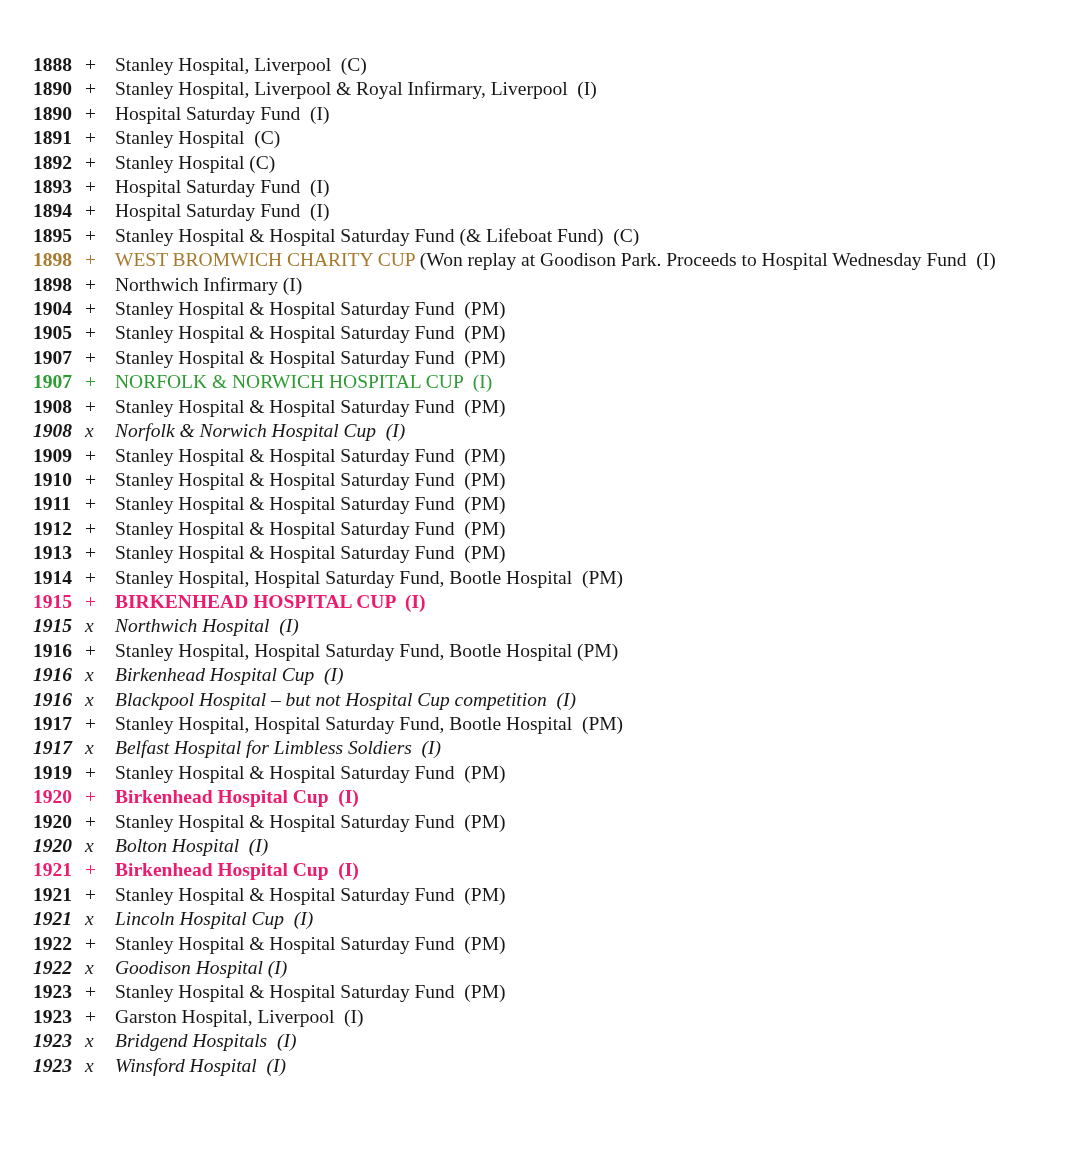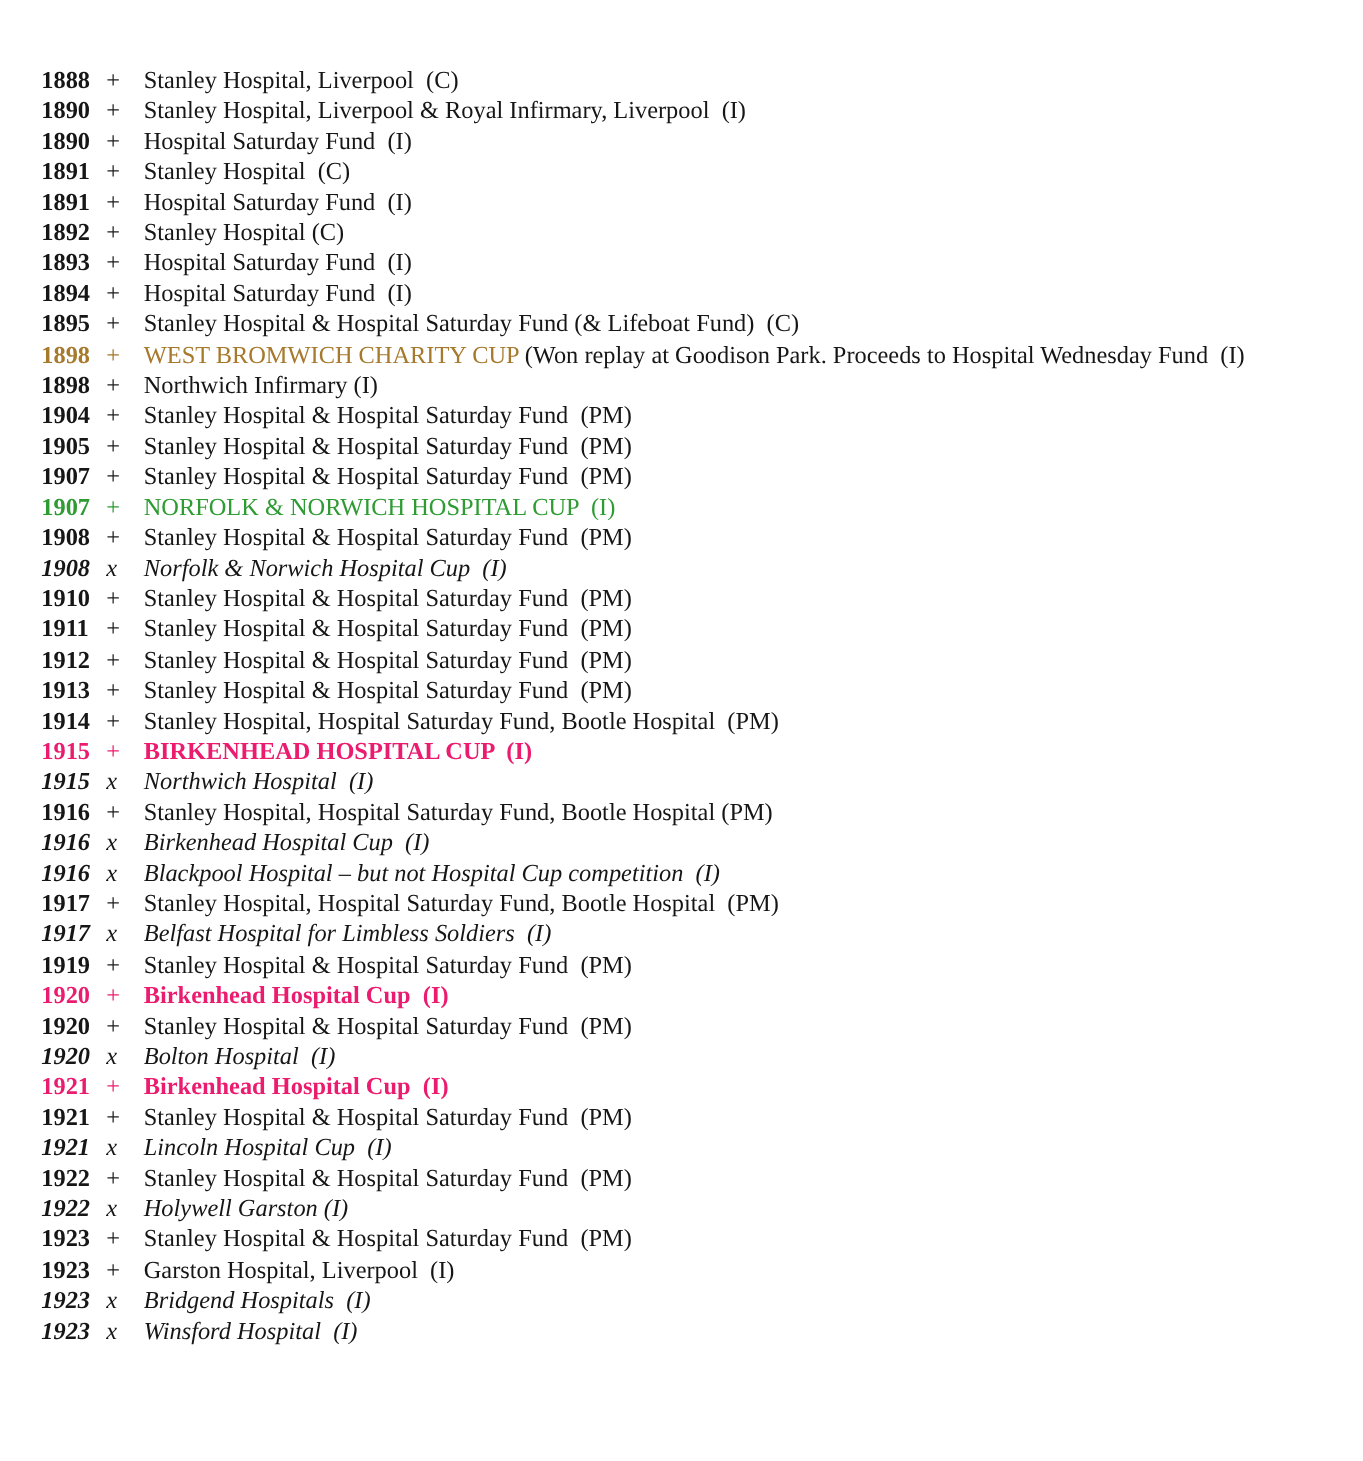--- a/index.html
+++ b/index.html
@@ -67,53 +67,53 @@
 </style>
 </head>
 <body>
 
 <div class="page">
   <div class="list">
       <div class="row normal"><span class="year">1888</span><span class="marker">+</span><span class="text">Stanley Hospital, Liverpool  (C)</span></div>
       <div class="row normal"><span class="year">1890</span><span class="marker">+</span><span class="text">Stanley Hospital, Liverpool &amp; Royal Infirmary, Liverpool  (I)</span></div>
       <div class="row normal"><span class="year">1890</span><span class="marker">+</span><span class="text">Hospital Saturday Fund  (I)</span></div>
       <div class="row normal"><span class="year">1891</span><span class="marker">+</span><span class="text">Stanley Hospital  (C)</span></div>
-      <div class="row normal"><span class="year">1891</span><span class="marker">+</span><span class="text">Hospital Saturday Fund  (I)</span></div>
       <div class="row normal"><span class="year">1892</span><span class="marker">+</span><span class="text">Stanley Hospital (C)</span></div>
       <div class="row normal"><span class="year">1893</span><span class="marker">+</span><span class="text">Hospital Saturday Fund  (I)</span></div>
       <div class="row normal"><span class="year">1894</span><span class="marker">+</span><span class="text">Hospital Saturday Fund  (I)</span></div>
       <div class="row normal"><span class="year">1895</span><span class="marker">+</span><span class="text">Stanley Hospital &amp; Hospital Saturday Fund (&amp; Lifeboat Fund)  (C)</span></div>
       <div class="row gold"><span class="year">1898</span><span class="marker">+</span><span class="text"><span class="highlight">WEST BROMWICH CHARITY CUP </span><span class="rest">(Won replay at Goodison Park. Proceeds to Hospital Wednesday Fund  (I)</span></span></div>
       <div class="row normal"><span class="year">1898</span><span class="marker">+</span><span class="text">Northwich Infirmary (I)</span></div>
       <div class="row normal"><span class="year">1904</span><span class="marker">+</span><span class="text">Stanley Hospital &amp; Hospital Saturday Fund  (PM)</span></div>
       <div class="row normal"><span class="year">1905</span><span class="marker">+</span><span class="text">Stanley Hospital &amp; Hospital Saturday Fund  (PM)</span></div>
       <div class="row normal"><span class="year">1907</span><span class="marker">+</span><span class="text">Stanley Hospital &amp; Hospital Saturday Fund  (PM)</span></div>
       <div class="row green"><span class="year">1907</span><span class="marker">+</span><span class="text">NORFOLK &amp; NORWICH HOSPITAL CUP  (I)</span></div>
       <div class="row normal"><span class="year">1908</span><span class="marker">+</span><span class="text">Stanley Hospital &amp; Hospital Saturday Fund  (PM)</span></div>
       <div class="row italic"><span class="year">1908</span><span class="marker">x</span><span class="text">Norfolk &amp; Norwich Hospital Cup  (I)</span></div>
+      <div class="row normal"><span class="year">1909</span><span class="marker">+</span><span class="text">Stanley Hospital &amp; Hospital Saturday Fund  (PM)</span></div>
       <div class="row normal"><span class="year">1910</span><span class="marker">+</span><span class="text">Stanley Hospital &amp; Hospital Saturday Fund  (PM)</span></div>
       <div class="row normal"><span class="year">1911</span><span class="marker">+</span><span class="text">Stanley Hospital &amp; Hospital Saturday Fund  (PM)</span></div>
       <div class="row normal"><span class="year">1912</span><span class="marker">+</span><span class="text">Stanley Hospital &amp; Hospital Saturday Fund  (PM)</span></div>
       <div class="row normal"><span class="year">1913</span><span class="marker">+</span><span class="text">Stanley Hospital &amp; Hospital Saturday Fund  (PM)</span></div>
       <div class="row normal"><span class="year">1914</span><span class="marker">+</span><span class="text">Stanley Hospital, Hospital Saturday Fund, Bootle Hospital  (PM)</span></div>
       <div class="row pink"><span class="year">1915</span><span class="marker">+</span><span class="text">BIRKENHEAD HOSPITAL CUP  (I)</span></div>
       <div class="row italic"><span class="year">1915</span><span class="marker">x</span><span class="text">Northwich Hospital  (I)</span></div>
       <div class="row normal"><span class="year">1916</span><span class="marker">+</span><span class="text">Stanley Hospital, Hospital Saturday Fund, Bootle Hospital (PM)</span></div>
       <div class="row italic"><span class="year">1916</span><span class="marker">x</span><span class="text">Birkenhead Hospital Cup  (I)</span></div>
       <div class="row italic"><span class="year">1916</span><span class="marker">x</span><span class="text">Blackpool Hospital – but not Hospital Cup competition  (I)</span></div>
       <div class="row normal"><span class="year">1917</span><span class="marker">+</span><span class="text">Stanley Hospital, Hospital Saturday Fund, Bootle Hospital  (PM)</span></div>
       <div class="row italic"><span class="year">1917</span><span class="marker">x</span><span class="text">Belfast Hospital for Limbless Soldiers  (I)</span></div>
       <div class="row normal"><span class="year">1919</span><span class="marker">+</span><span class="text">Stanley Hospital &amp; Hospital Saturday Fund  (PM)</span></div>
       <div class="row pink"><span class="year">1920</span><span class="marker">+</span><span class="text">Birkenhead Hospital Cup  (I)</span></div>
       <div class="row normal"><span class="year">1920</span><span class="marker">+</span><span class="text">Stanley Hospital &amp; Hospital Saturday Fund  (PM)</span></div>
       <div class="row italic"><span class="year">1920</span><span class="marker">x</span><span class="text">Bolton Hospital  (I)</span></div>
       <div class="row pink"><span class="year">1921</span><span class="marker">+</span><span class="text">Birkenhead Hospital Cup  (I)</span></div>
       <div class="row normal"><span class="year">1921</span><span class="marker">+</span><span class="text">Stanley Hospital &amp; Hospital Saturday Fund  (PM)</span></div>
       <div class="row italic"><span class="year">1921</span><span class="marker">x</span><span class="text">Lincoln Hospital Cup  (I)</span></div>
       <div class="row normal"><span class="year">1922</span><span class="marker">+</span><span class="text">Stanley Hospital &amp; Hospital Saturday Fund  (PM)</span></div>
-      <div class="row italic"><span class="year">1922</span><span class="marker">x</span><span class="text">Holywell Garston (I)</span></div>
+      <div class="row italic"><span class="year">1922</span><span class="marker">x</span><span class="text">Goodison Hospital (I)</span></div>
       <div class="row normal"><span class="year">1923</span><span class="marker">+</span><span class="text">Stanley Hospital &amp; Hospital Saturday Fund  (PM)</span></div>
       <div class="row normal"><span class="year">1923</span><span class="marker">+</span><span class="text">Garston Hospital, Liverpool  (I)</span></div>
       <div class="row italic"><span class="year">1923</span><span class="marker">x</span><span class="text">Bridgend Hospitals  (I)</span></div>
       <div class="row italic"><span class="year">1923</span><span class="marker">x</span><span class="text">Winsford Hospital  (I)</span></div>
     </div>
   <div class="cutoff-line"></div>
 </div>
 
 </body></html>

